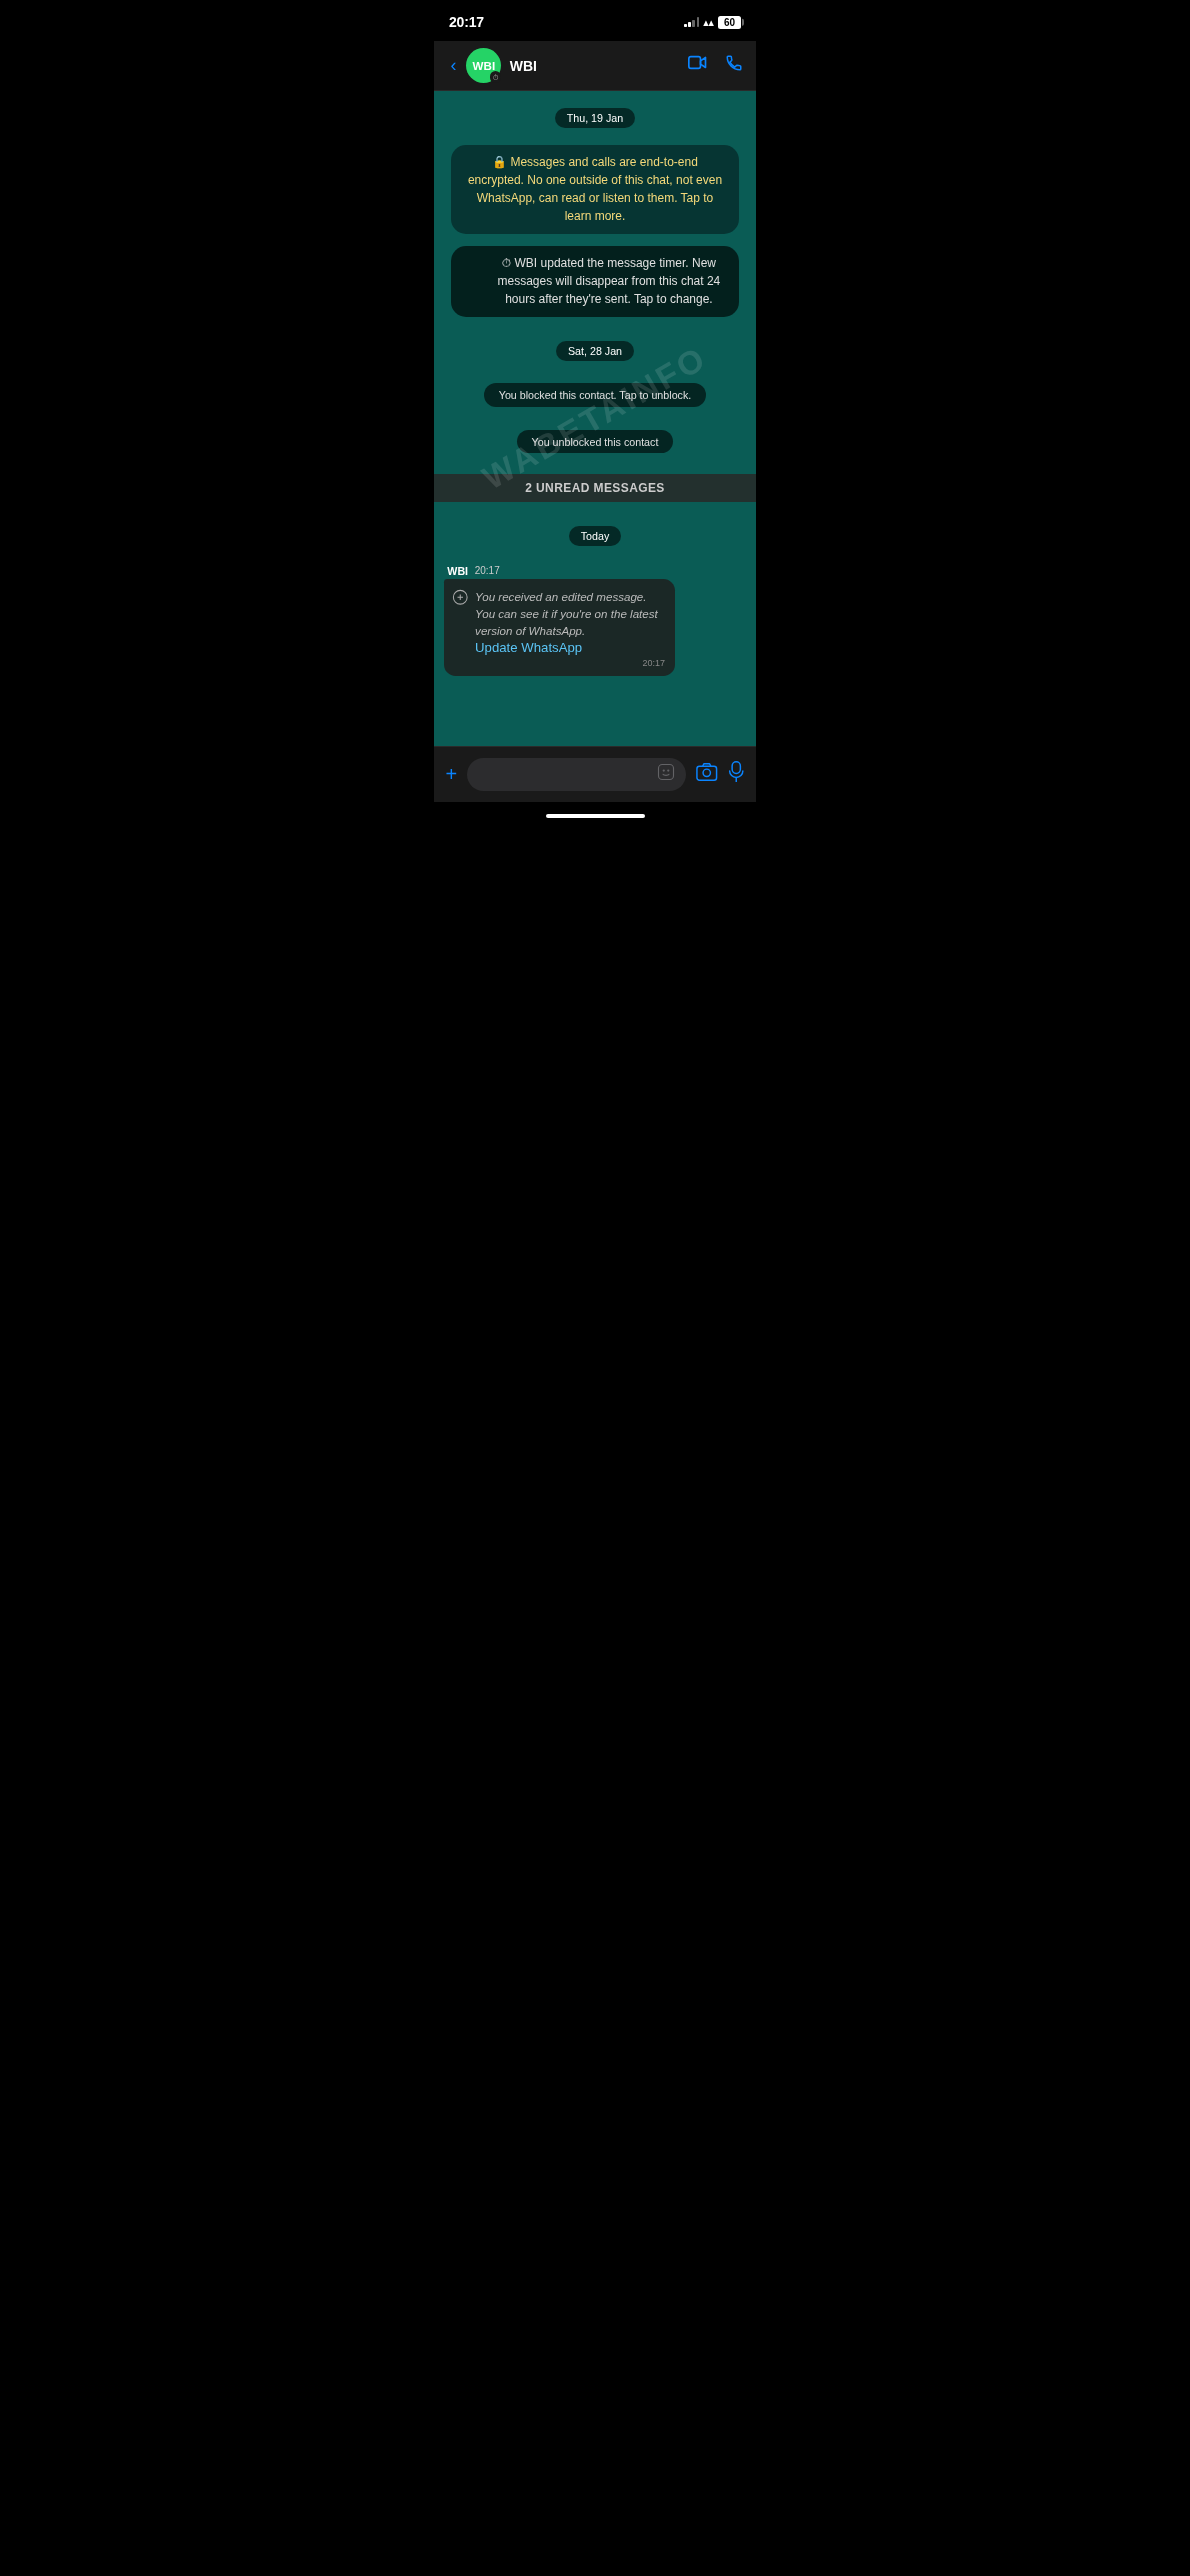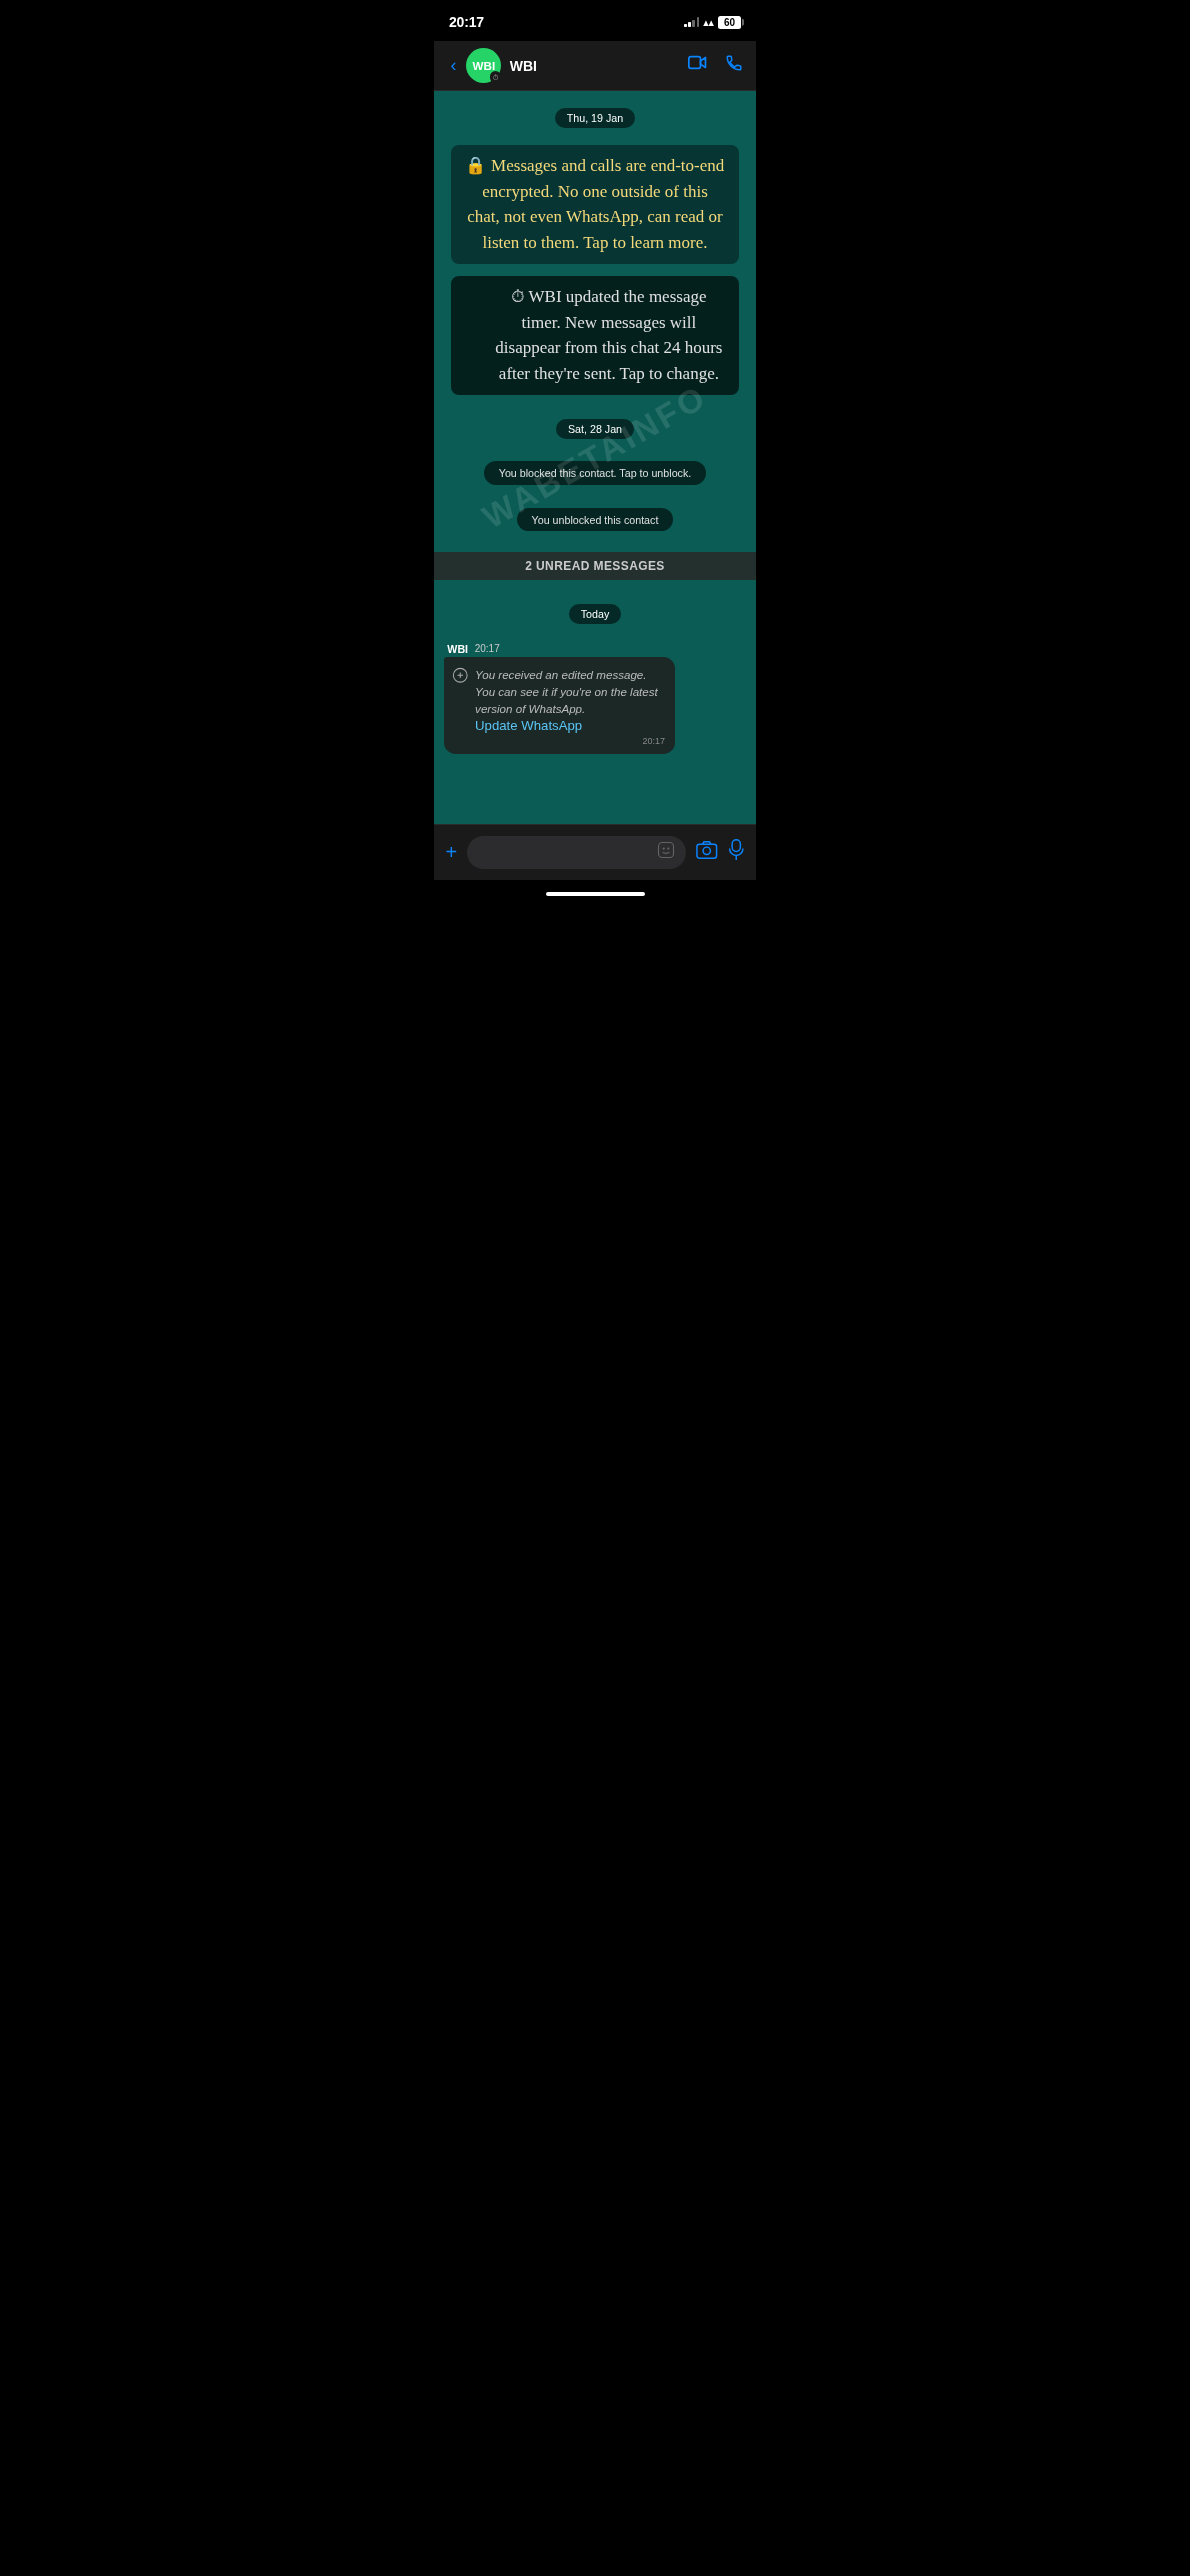--- a/index.html
+++ b/index.html
@@ -174,27 +174,26 @@
       font-weight: 500;
       padding: 4.1px 11.6px;
       border-radius: 16.5px;
       margin: 6.6px 0;
     }
 
     
     .system-msg {
       background: rgba(5, 40, 40, 0.75);
       color: #f5d97a;
-      font-size: 17px;
+      font-size: 12px;
       text-align: center;
       padding: 8.3px 13.2px;
-      border-radius: 8px;
+      border-radius: 15px;
       margin: 1.7px 6.6px;
       line-height: 1.5;
-      font-family: Liberation Serif, serif;
     }
     .system-msg.dark {
       background: rgba(0,0,0,0.65);
       color: #e0e0e0;
       padding-left: 41px;
     }
 
     
     .info-msg {
       align-self: center;

